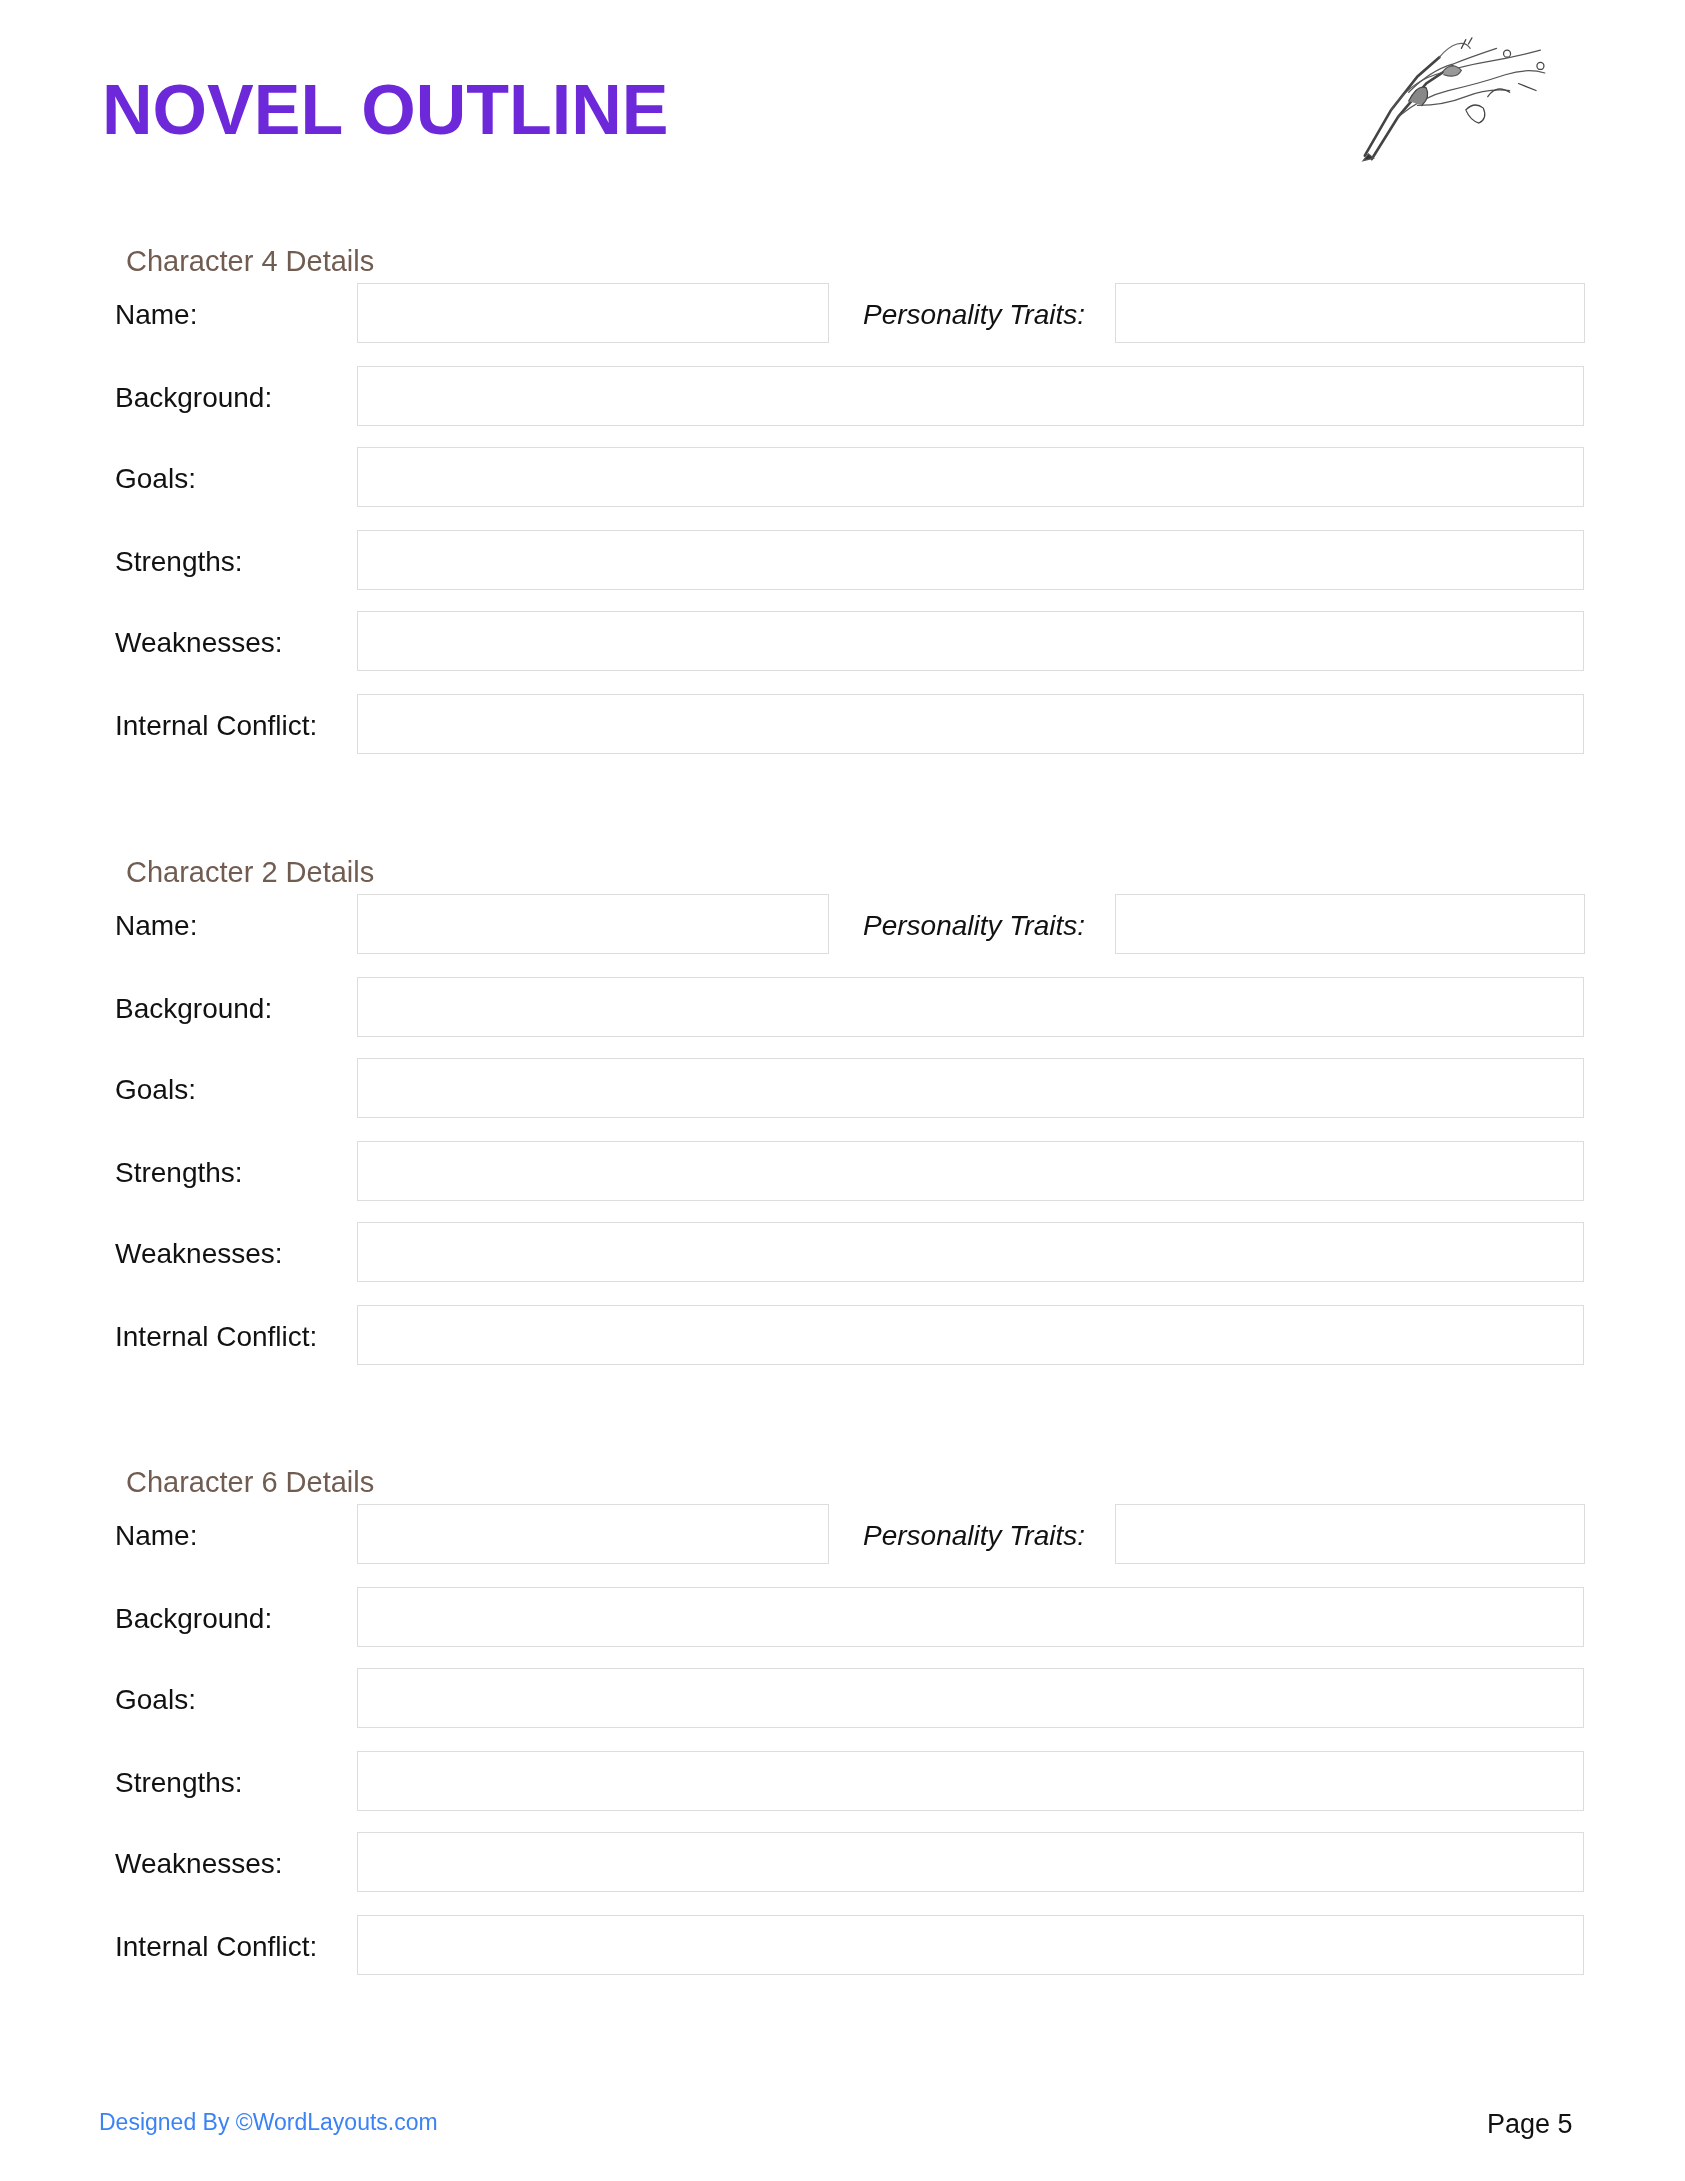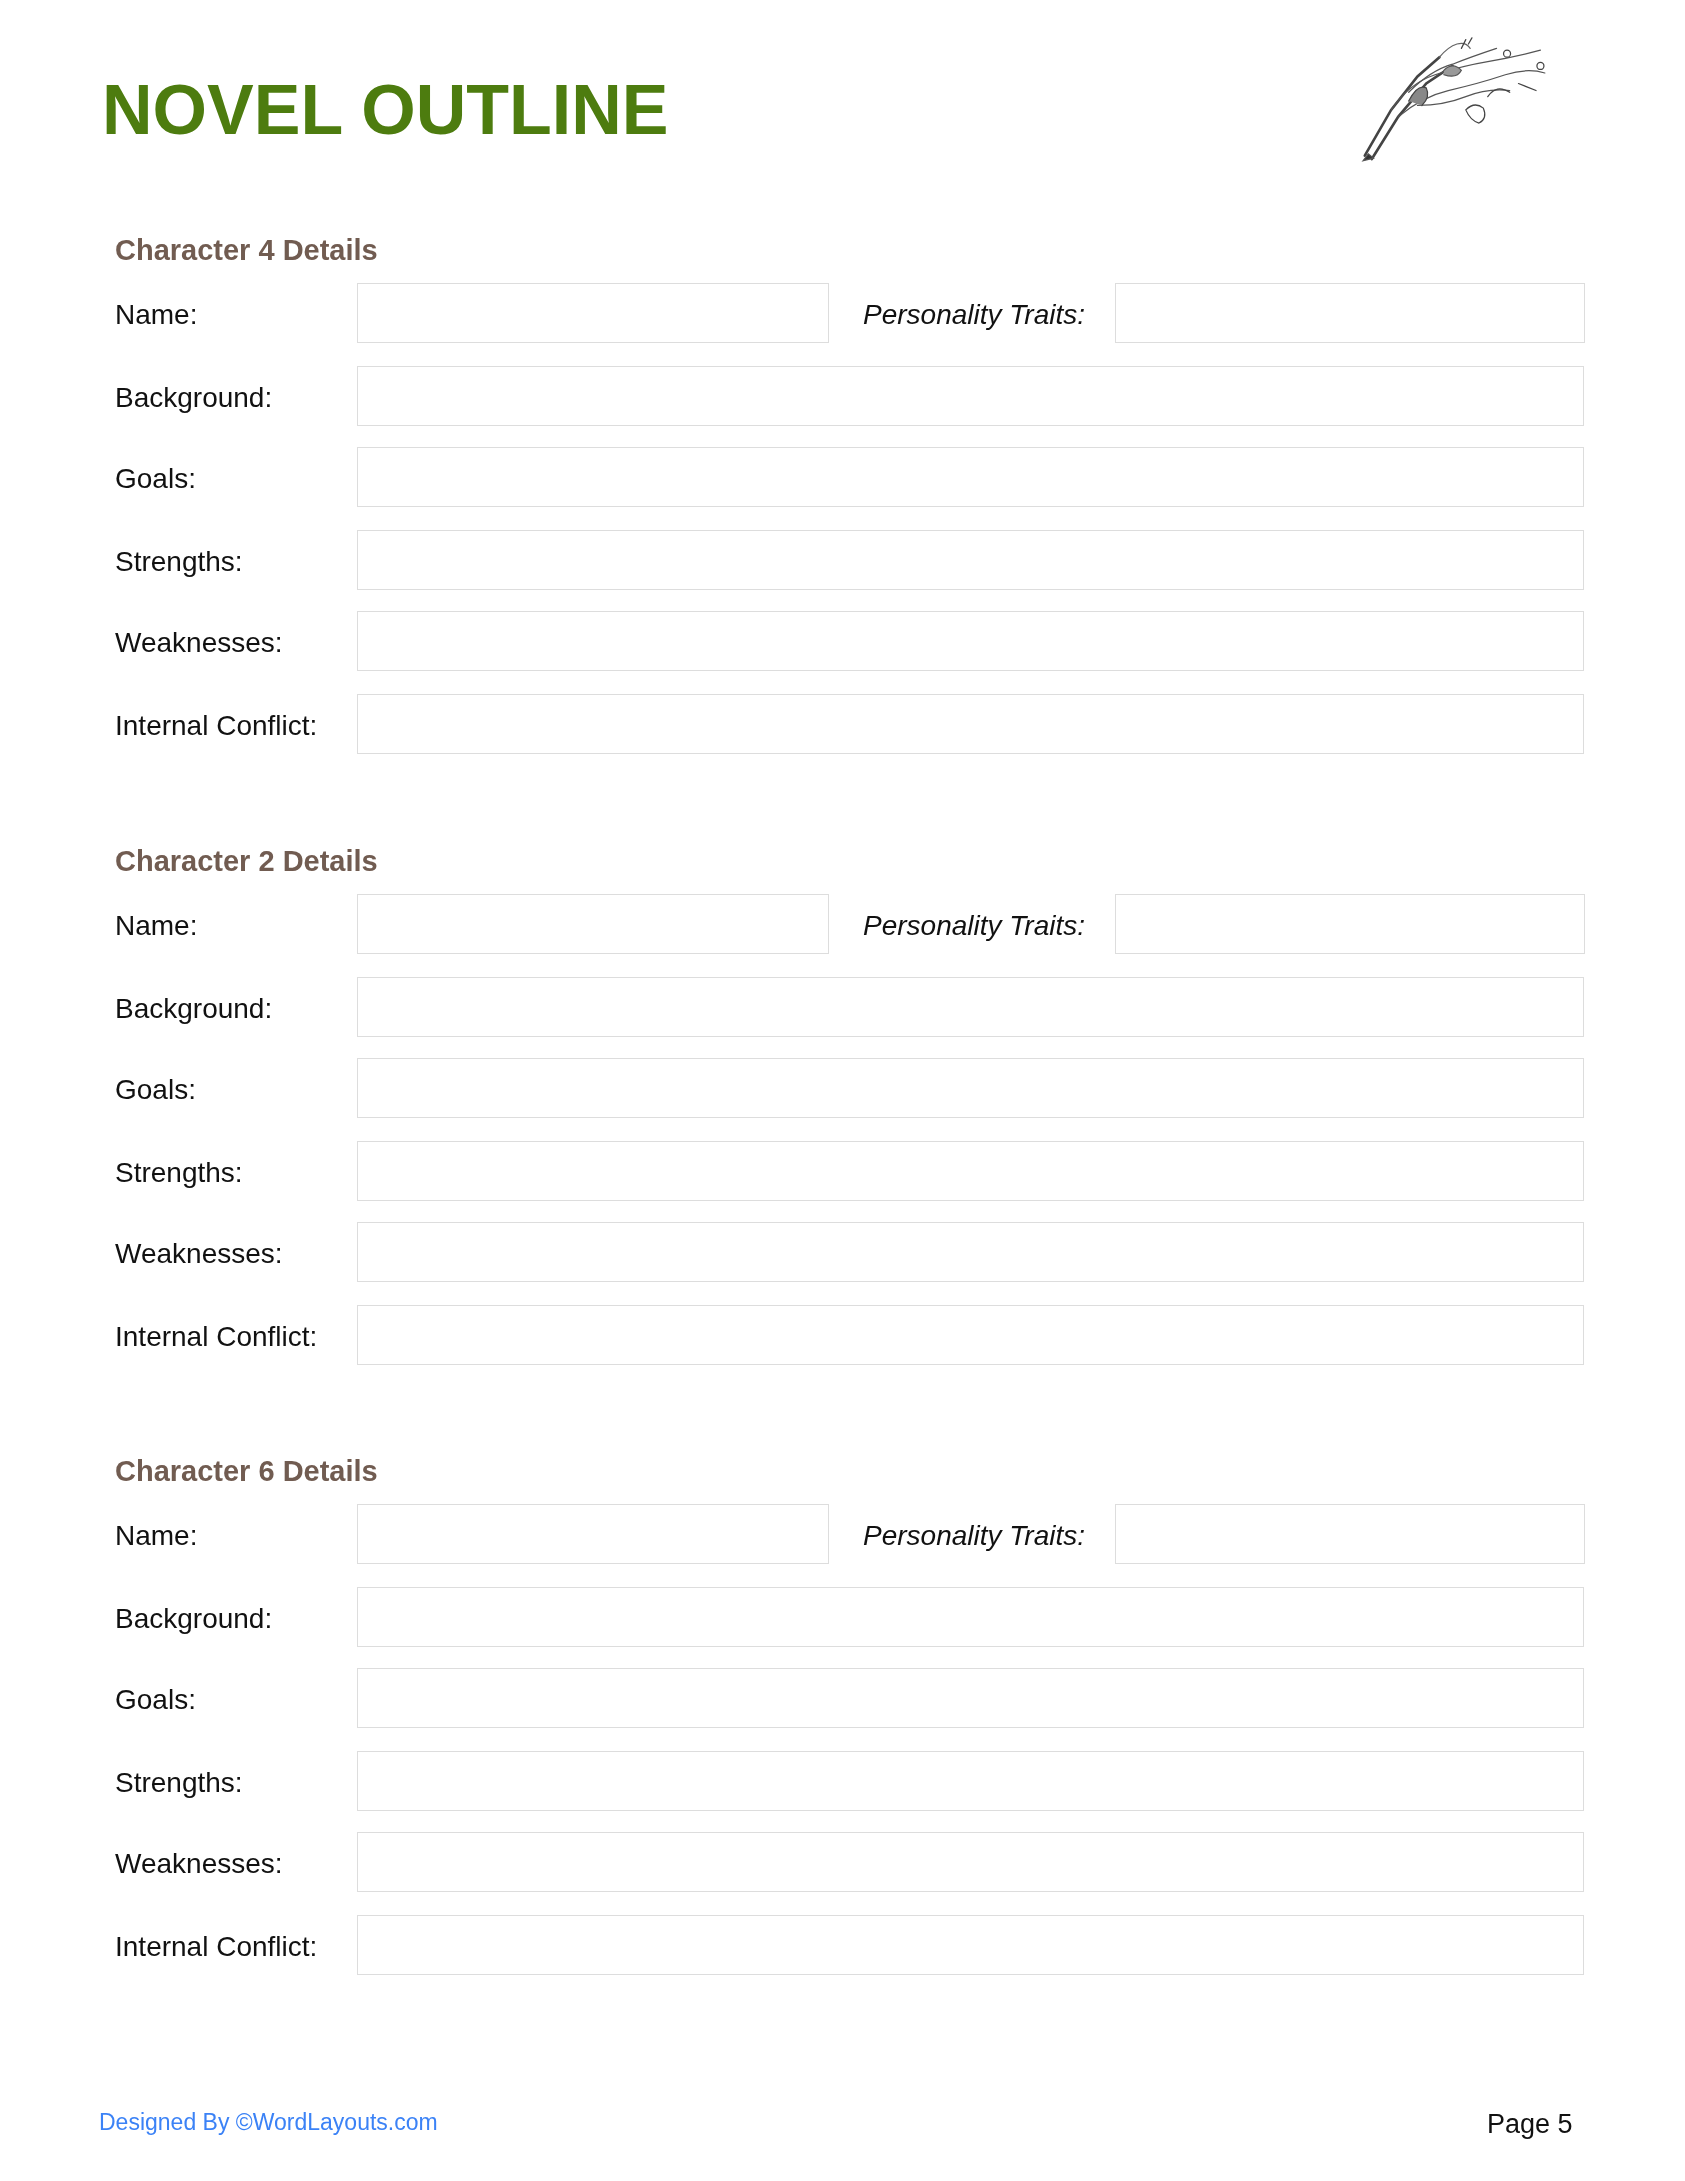--- a/index.html
+++ b/index.html
@@ -1,23 +1,23 @@
 <!DOCTYPE html>
 <html style="font-size:14px"><head>
 <meta charset="utf-8">
 <style>
   html, body { margin:0; padding:0; background:#ffffff; }
   body { width:1685px; height:2181px; position:relative; overflow:hidden;
          font-family:"Liberation Sans", sans-serif; color:#111; }
   .title { position:absolute; left:102px; top:70px; margin:0;
            font-family:"Liberation Sans", sans-serif; font-weight:bold;
-           font-size:70px; line-height:81px; color:#4d7c0f; letter-spacing:0px; }
+           font-size:70px; line-height:81px; color:#6d28d9; letter-spacing:0px; }
   .logo { position:absolute; left:1356px; top:22px; width:202px; height:145px; }
   .section { position:absolute; left:0; width:1685px; height:562px; }
-  .sec-heading { position:absolute; left:115px; top:0; margin:0; font-weight:bold;
+  .sec-heading { position:absolute; left:115px; top:0; margin:11px; font-weight:normal;
                  font-size:29px; line-height:35px; color:#715c51; }
   .row { position:absolute; left:0; width:1468px; height:61px;padding-left:28px; }
   .label { position:absolute; left:115px; top:0; height:61px; line-height:63px;
            font-size:28px; color:#111; white-space:nowrap; }
   .field { position:absolute; top:0; height:58px; border:1.8px solid #dddddd;
            background:#fff; box-sizing:content-box; }
   .field.wide { left:357px; width:1225px; }
   .field.name { left:357px; width:470px; }
   .label.traits { left:863px;font-style:italic; }
   .field.traits { left:1115px; width:468px; }

